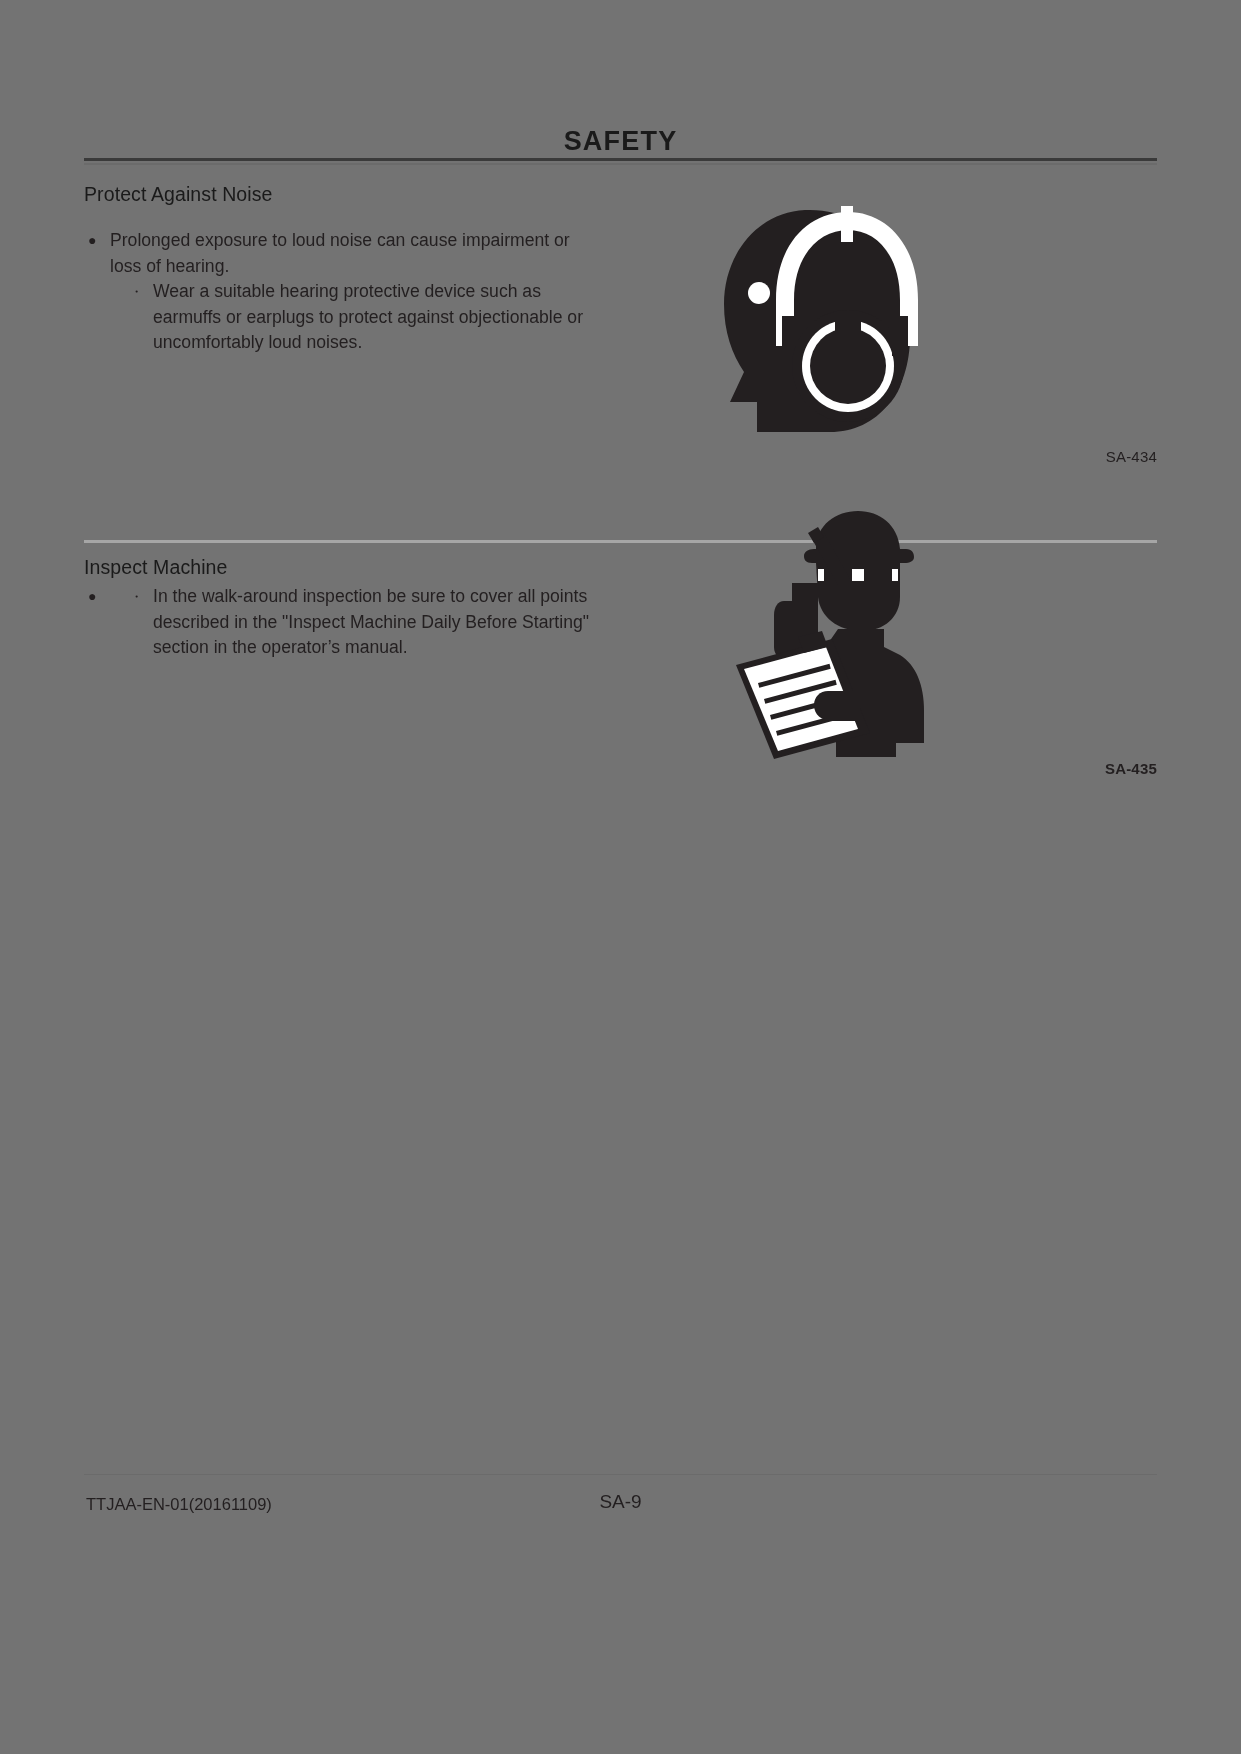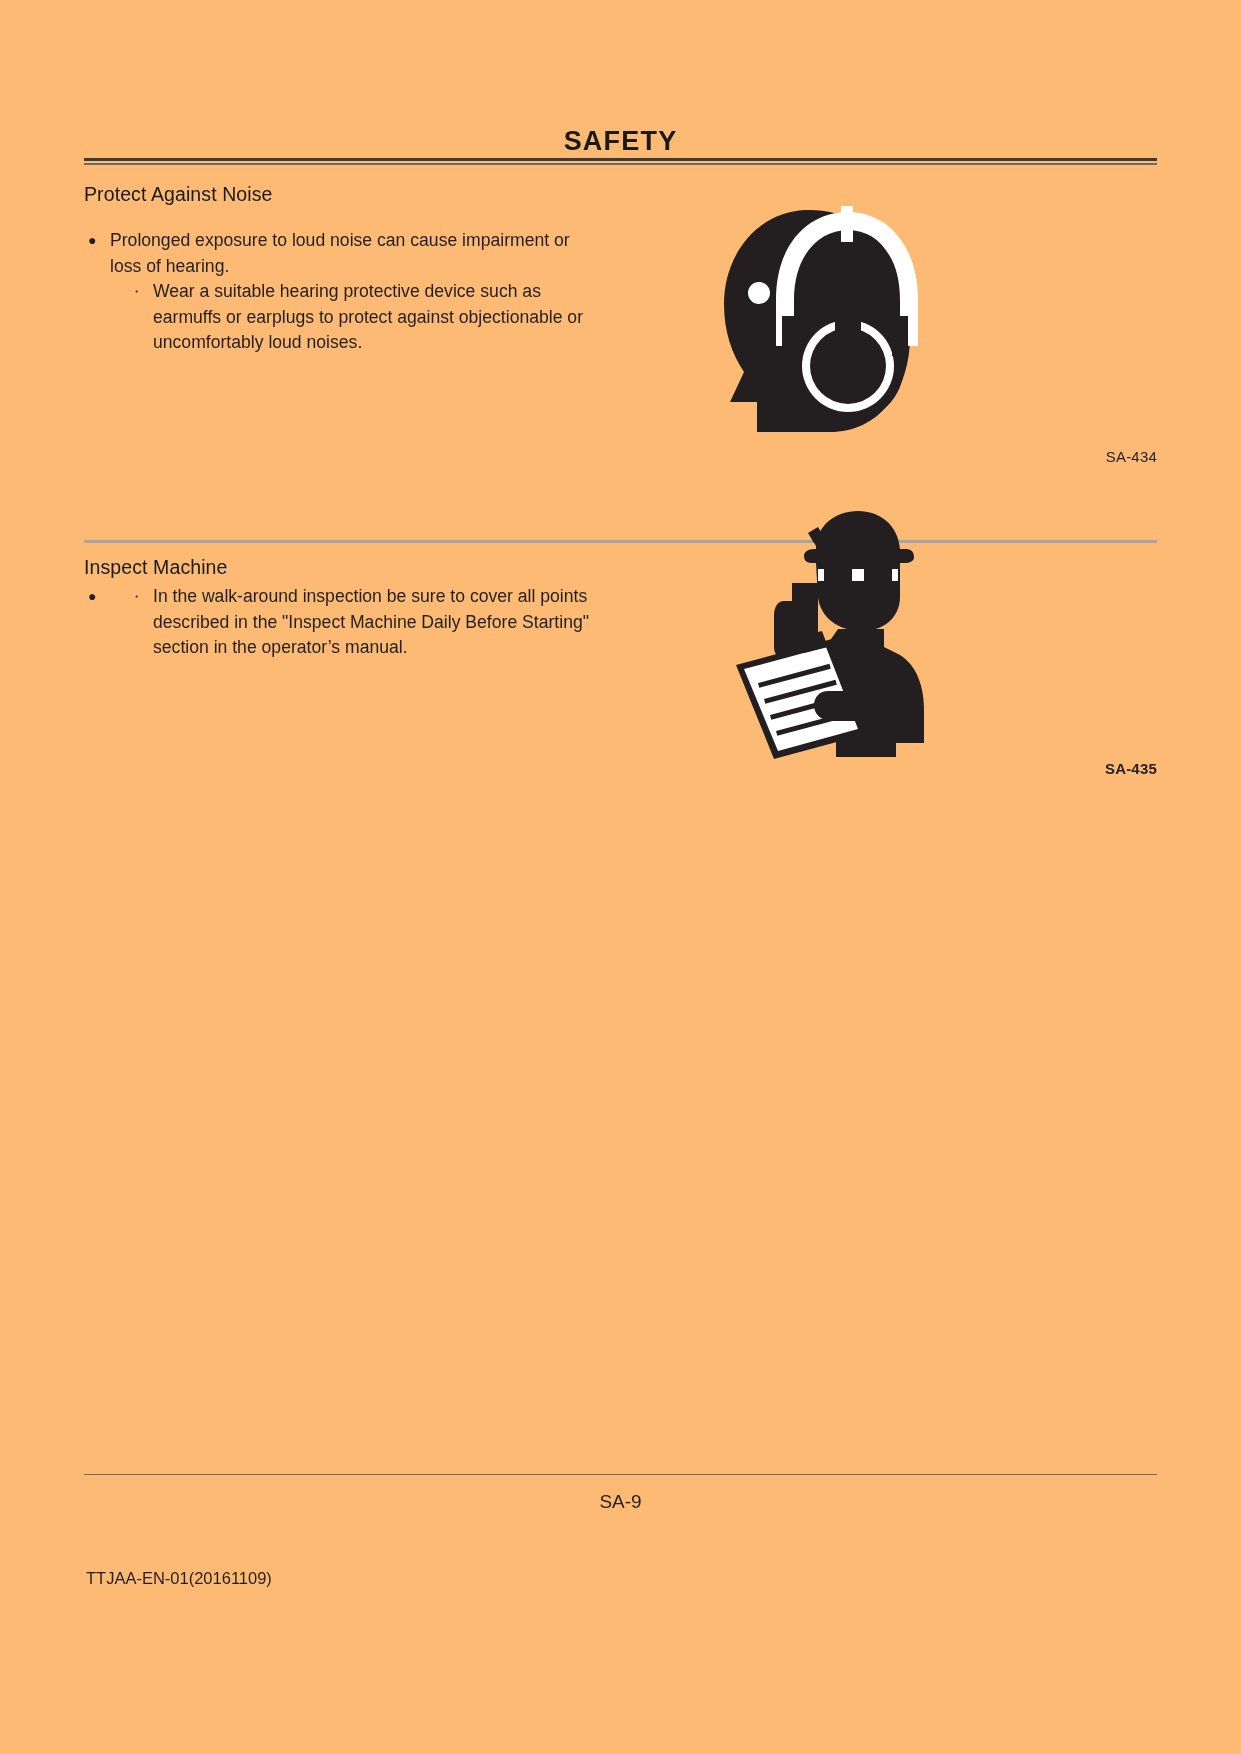--- a/index.html
+++ b/index.html
@@ -13,21 +13,21 @@
     font-family: "Liberation Sans", sans-serif;
     color: #231f20;
     position: relative;
     overflow: hidden;
   }
   .page {
     position: absolute;
     left: 0; top: 0;
     width: 1241px;
     height: 1754px;
-    background: #fdba74;
+    background: #737373;
   }
   
   .doc-title {
     position: absolute;
     left: 0; right: 0;
     top: 126px;
     text-align: center;
     font-size: 27px;
     font-weight: bold;
     letter-spacing: 1.2px;
@@ -133,21 +133,21 @@
     position: absolute;
     left: 84px;
     right: 84px;
     top: 1474px;
     height: 1px;
     background: #6b6b6b;
   }
   .footer-left {
     position: absolute;
     left: 86px;
-    top: 1569px;
+    top: 1495px;
     font-size: 16.5px;
     color: #231f20;
   }
   .footer-center {
     position: absolute;
     left: 0; right: 0;
     top: 1491px;
     text-align: center;
     font-size: 19px;
     color: #231f20;

